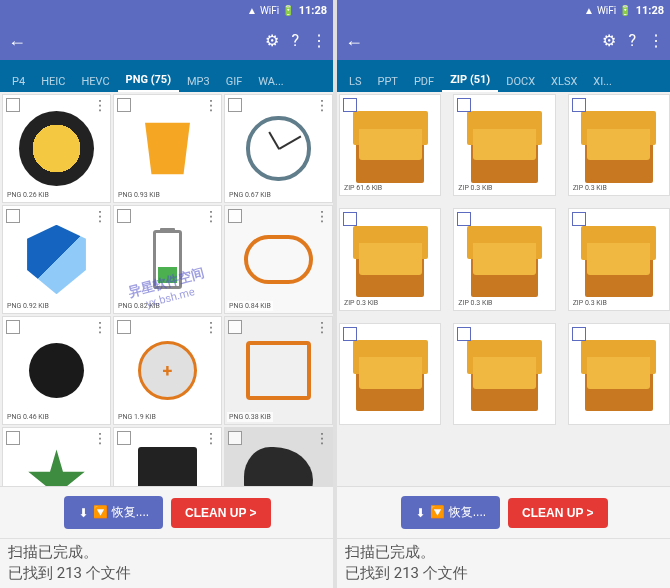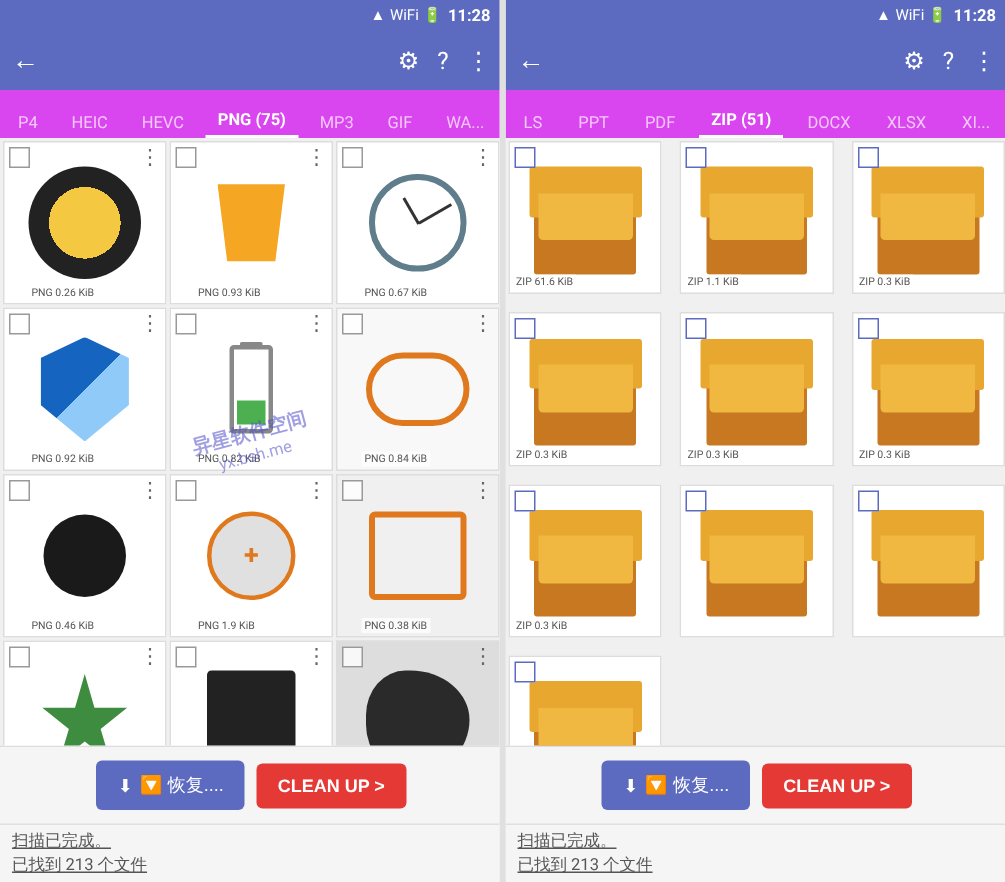--- a/index.html
+++ b/index.html
@@ -68,27 +68,26 @@
       align-items: center;
     }
     .top-bar-icon {
       color: white;
       font-size: 16px;
       cursor: pointer;
     }
 
     
     .tab-bar {
-      background: #d946ef;
+      background: #0369a1;
       height: 32px;
       display: flex;
       align-items: flex-end;
       padding: 0 4px;
       overflow: hidden;
-      justify-content: space-between;
     }
     .tab-item {
       color: rgba(255,255,255,0.7);
       font-size: 11px;
       padding: 4px 8px;
       cursor: pointer;
       white-space: nowrap;
     }
     .tab-item.active {
       color: white;
@@ -133,21 +132,21 @@
       top: 3px;
       right: 3px;
       color: #666;
       font-size: 14px;
       z-index: 2;
       line-height: 1;
     }
     .grid-cell-label {
       position: absolute;
       bottom: 2px;
-      left: 16px;
+      left: 2px;
       font-size: 7px;
       color: #555;
       background: rgba(255,255,255,0.7);
       padding: 1px 2px;
       z-index: 2;
     }
 
     
     .bottom-bar {
       background: #f5f5f5;
@@ -181,24 +180,23 @@
       cursor: pointer;
     }
 
     
     .footer-status {
       background: #f5f5f5;
       padding: 3px 8px 4px;
       border-top: 1px solid #e0e0e0;
     }
     .footer-line {
-      font-size: 11px;
+      font-size: 15px;
       color: #555;
       line-height: 1.4;
-      text-decoration: underline;
     }
 
     
     .zip-grid {
       display: grid;
       grid-template-columns: repeat(3, 1fr);
       gap: 12px;
     }
     .zip-cell {
       background: white;
@@ -430,29 +428,20 @@
           </div>
           <div class="zip-cell-label">ZIP 61.6 KiB</div>
         </div>
         <div class="zip-cell">
           <div class="zip-cell-checkbox"></div>
           <div style="width:75%;height:75%;position:relative;">
             <div style="position:absolute;bottom:0;left:5%;width:90%;height:60%;background:#c87820;border-radius:2px;"></div>
             <div style="position:absolute;top:5%;left:0;width:100%;height:45%;background:#e8a830;border-radius:2px;"></div>
             <div style="position:absolute;top:28%;left:8%;width:84%;height:42%;background:#f0b840;border-radius:0 0 3px 3px;"></div>
           </div>
-          <div class="zip-cell-label">ZIP 1.1 KiB</div>
-        </div>
-        <div class="zip-cell">
-          <div class="zip-cell-checkbox"></div>
-          <div style="width:75%;height:75%;position:relative;">
-            <div style="position:absolute;bottom:0;left:5%;width:90%;height:60%;background:#c87820;border-radius:2px;"></div>
-            <div style="position:absolute;top:5%;left:0;width:100%;height:45%;background:#e8a830;border-radius:2px;"></div>
-            <div style="position:absolute;top:28%;left:8%;width:84%;height:42%;background:#f0b840;border-radius:0 0 3px 3px;"></div>
-          </div>
           <div class="zip-cell-label">ZIP 0.3 KiB</div>
         </div>
 
         <div class="zip-cell">
           <div class="zip-cell-checkbox"></div>
           <div style="width:75%;height:75%;position:relative;">
             <div style="position:absolute;bottom:0;left:5%;width:90%;height:60%;background:#c87820;border-radius:2px;"></div>
             <div style="position:absolute;top:5%;left:0;width:100%;height:45%;background:#e8a830;border-radius:2px;"></div>
             <div style="position:absolute;top:28%;left:8%;width:84%;height:42%;background:#f0b840;border-radius:0 0 3px 3px;"></div>
           </div>

